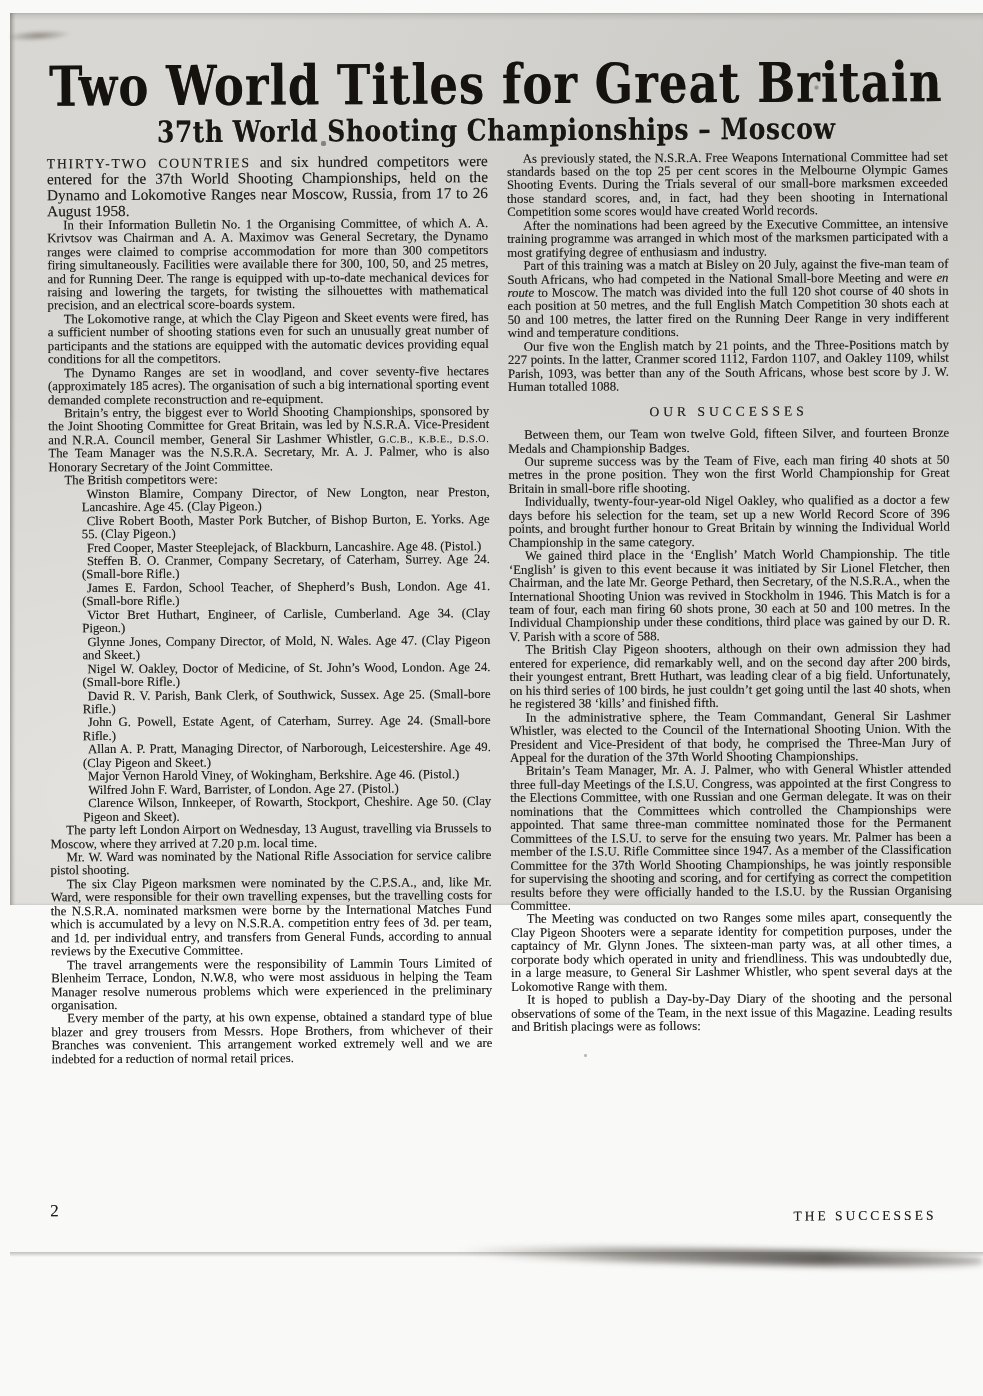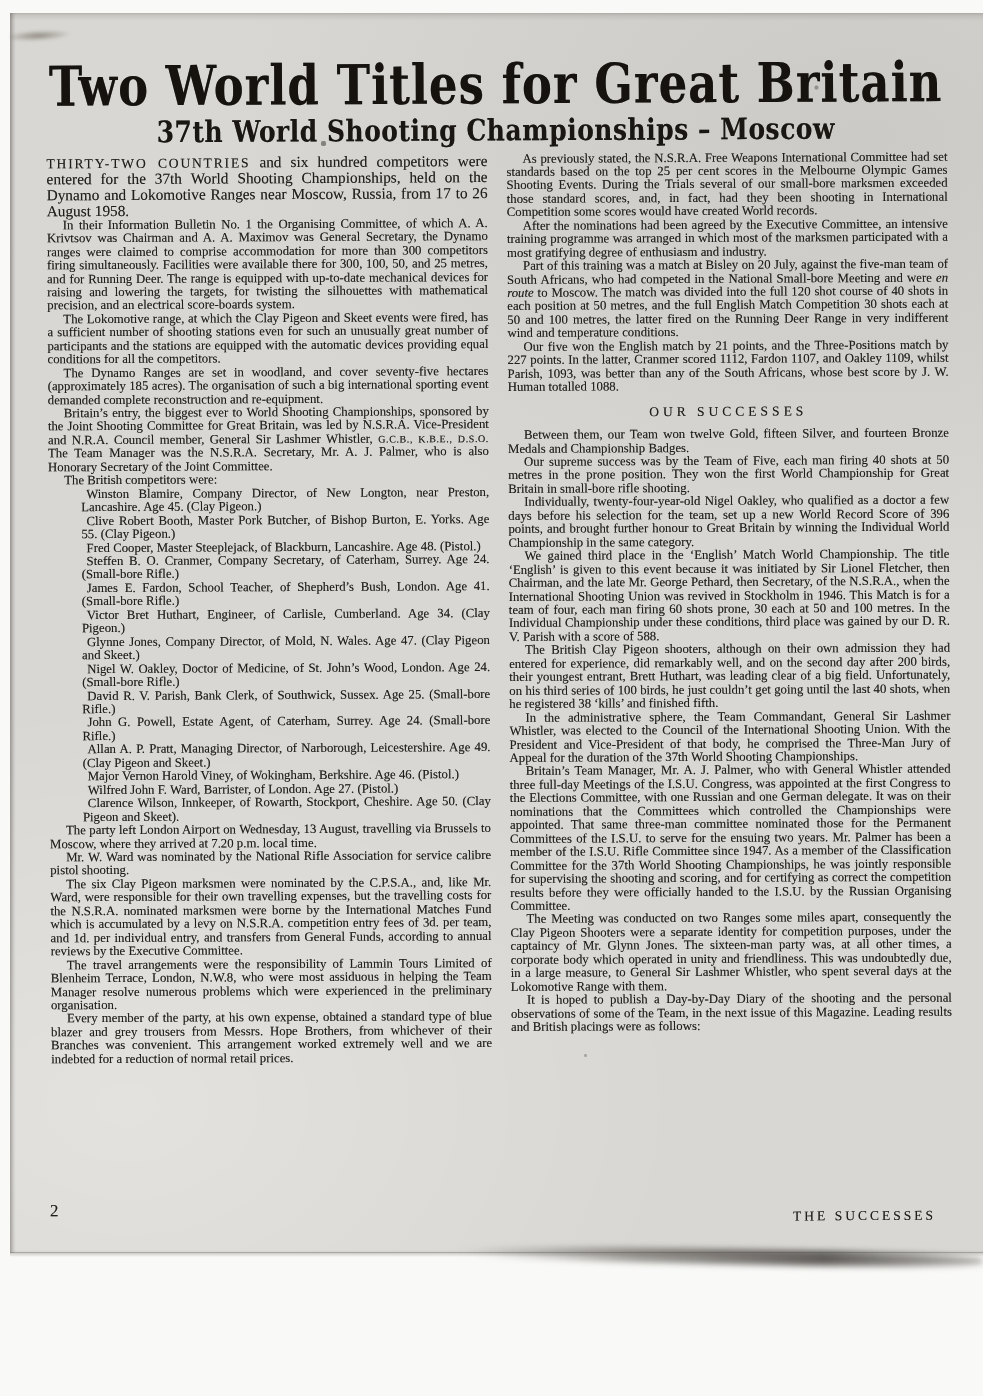--- a/index.html
+++ b/index.html
@@ -4,21 +4,21 @@
 <style>
   html,body{margin:0;padding:0;}
   body{
     width:983px;height:1396px;
     background:#f9f9f7;
     overflow:hidden;
     position:relative;
     font-family:"Liberation Serif","DejaVu Serif",serif;
   }
   .sheet{
-    position:absolute;left:10px;top:13px;width:973px;height:1240px;
+    position:absolute;left:10px;top:13px;width:973px;height:892px;
     background-color:#d8d7d3;
     background-image:
       radial-gradient(ellipse 900px 650px at 12% 88%, rgba(255,255,255,0.28), transparent 62%),
       radial-gradient(ellipse 1000px 700px at 88% 10%, rgba(118,112,104,0.13), transparent 65%),
       linear-gradient(to right, rgba(95,90,84,0.28), rgba(95,90,84,0.0) 6px),
       linear-gradient(to bottom, rgba(105,100,94,0.20), rgba(105,100,94,0.0) 8px);
     box-shadow:inset 2px 0 3px rgba(70,65,60,0.25);
   }
   .content{
     position:absolute;inset:0;

